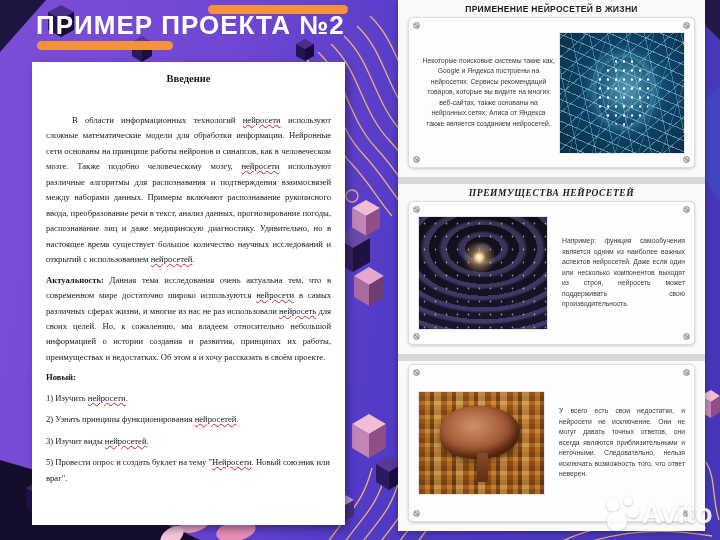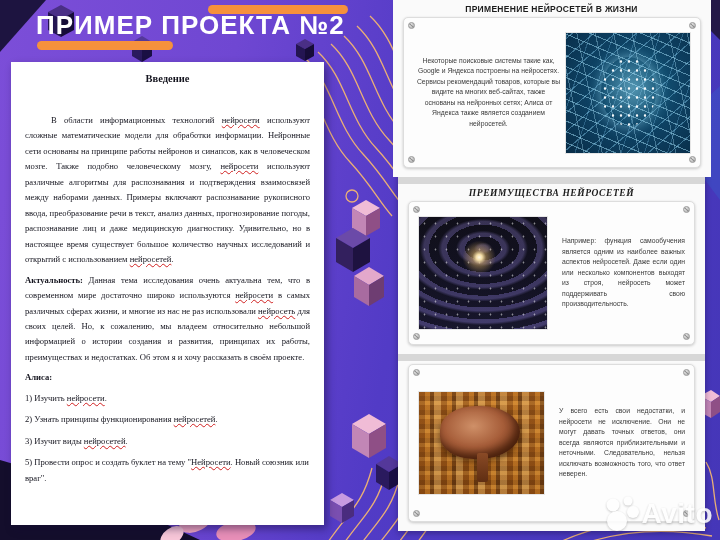--- a/index.html
+++ b/index.html
@@ -18,39 +18,38 @@
   .bar-top { left:196px; top:5px; width:140px; }
   .bar-bottom { left:25px; top:41px; width:136px; }
   .title {
     position:absolute; left:24px; top:10px; width:370px;
     color:#ffffff; font-size:26px; font-weight:700; letter-spacing:1px;
     font-family:"Liberation Sans", sans-serif; white-space:nowrap;
   }
 
   
   .doc {
-    position:absolute; left:11px; top:62px; width:313px; height:463px; z-index:3;
+    position:absolute; left:32px; top:62px; width:313px; height:463px; z-index:3;
     background:#ffffff; box-shadow:3px 4px 8px rgba(20,10,50,.45);
     padding:8px 14px 4px 14px; overflow:hidden;
     font-family:"Liberation Serif", serif; color:#15151f;
     font-size:8.6px; line-height:1.8; text-align:justify;
   }
   .doc h2 { text-align:center; font-size:10.5px; font-weight:700; margin-bottom:24px; }
   .doc p { margin-bottom:5px; }
   .doc .p-first { text-indent:26px; }
   .doc b { font-weight:700; }
   .doc .task { margin-bottom:6px; text-align:left; }
   .sq { text-decoration-line:underline; text-decoration-style:wavy; text-decoration-color:#d02020; text-decoration-thickness:1px; }
 
   
   .panel {
     position:absolute; left:398px; top:0; width:307px; height:531px; z-index:3;
     background:#d7d7d7; display:flex; flex-direction:column; gap:7px;
     box-shadow:0 2px 6px rgba(20,10,50,.4);
-    align-items:center;
   }
   .slide { background:#fafafa; display:flex; flex-direction:column; }
   .slide-1 { height:177px; }
   .slide-2 { height:170px; }
   .slide-3 { flex:1; }
   .slide-title {
     text-align:center; margin-top:4px; color:#1c1c1c;
     font-size:8.5px; font-weight:700; letter-spacing:.3px;
   }
   .serif-title { font-family:"Liberation Serif", serif; font-size:9.5px; letter-spacing:.6px;font-style:italic; }
@@ -232,21 +231,21 @@
 <div class="hdr">
   <div class="bar bar-top"></div>
   <div class="title">ПРИМЕР ПРОЕКТА №2</div>
   <div class="bar bar-bottom"></div>
 </div>
 
 <div class="doc">
   <h2>Введение</h2>
   <p class="p-first">В области информационных технологий <span class="sq">нейросети</span> используют сложные математические модели для обработки информации. Нейронные сети основаны на принципе работы нейронов и синапсов, как в человеческом мозге. Также подобно человеческому мозгу, <span class="sq">нейросети</span> используют различные алгоритмы для распознавания и подтверждения взаимосвязей между наборами данных. Примеры включают распознавание рукописного ввода, преобразование речи в текст, анализ данных, прогнозирование погоды, распознавание лиц и даже медицинскую диагностику. Удивительно, но в настоящее время существует большое количество научных исследований и открытий с использованием <span class="sq">нейросетей</span>.</p>
   <p><b>Актуальность:</b> <span>Данная тема исследования очень актуальна тем, что в современном мире достаточно широко используются <span class="sq">нейросети</span> в самых различных сферах жизни, и многие из нас не раз использовали <span class="sq">нейросеть</span> для своих целей. Но, к сожалению, мы владеем относительно небольшой информацией о истории создания и развития, принципах их работы, преимуществах и недостатках. Об этом я и хочу рассказать в своём проекте.</span></p>
-  <p><b>Алиса:</b></p>
+  <p><b>Новый:</b></p>
   <p class="task">1) Изучить <span class="sq">нейросети</span>.</p>
   <p class="task">2) Узнать принципы функционирования <span class="sq">нейросетей</span>.</p>
   <p class="task">3) Изучит виды <span class="sq">нейросетей</span>.</p>
   <p class="task">5) Провести опрос и создать буклет на тему "<span class="sq">Нейросети</span>. Новый союзник или враг".</p>
 </div>
 
 <div class="panel">
 
   <div class="slide slide-1">
     <div class="slide-title">ПРИМЕНЕНИЕ НЕЙРОСЕТЕЙ В ЖИЗНИ</div>

